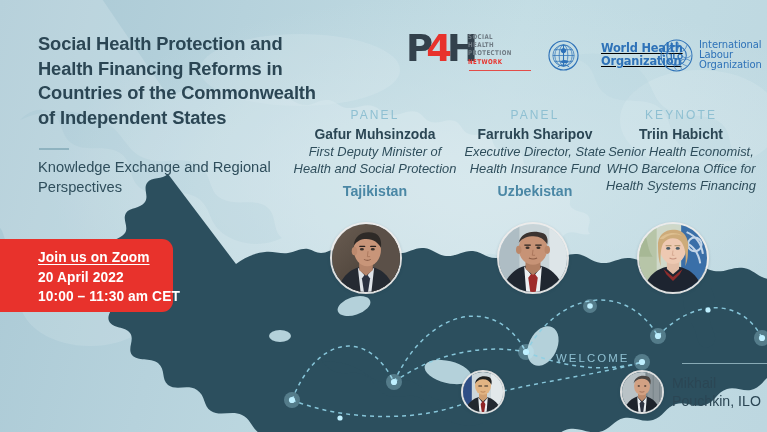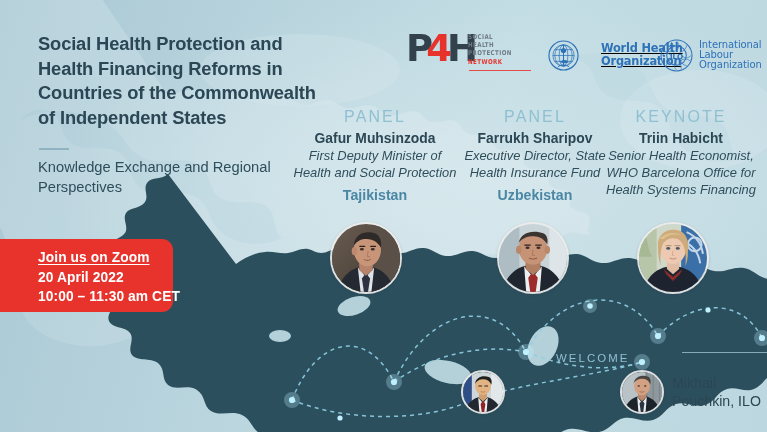--- a/index.html
+++ b/index.html
@@ -164,21 +164,21 @@
     font-size: 10px;
     line-height: 10.2px;
     color: #2e72b8;
     letter-spacing: -.1px;
   }
 
   
   .speaker { position: absolute; text-align: center; }
   .sp-kicker {
     font-family: "Liberation Sans", sans-serif;
-    font-size: 16px;
+    font-size: 12px;
     letter-spacing: 2.1px;
     color: #8fc0d2;
     margin-bottom: 4px;
   }
   .sp-name {
     font-family: "Liberation Sans Narrow", "Liberation Sans", sans-serif;
     font-weight: bold;
     font-size: 14.3px;
     line-height: 17px;
     color: #2b4654;
@@ -208,21 +208,21 @@
     position: absolute;
     border-radius: 50%;
     overflow: hidden;
     box-sizing: border-box;
     border: 2.5px solid rgba(238,236,234,.92);
     box-shadow: 0 1px 3px rgba(30,60,75,.22);
   }
   .portrait svg { display: block; width: 100%; height: 100%; }
 
   
-  .welcome-row { position: absolute; left: 556px; top: 352px; display: flex; align-items: flex-start; width: 211px; gap: 40px; }
+  .welcome-row { position: absolute; left: 556px; top: 352px; display: flex; align-items: flex-end; width: 211px; gap: 40px; }
   .welcome-label {
     font-family: "Liberation Sans", sans-serif;
     font-size: 11.4px;
     letter-spacing: 2.1px;
     color: #8fc0d2;
     white-space: nowrap;
   }
   .welcome-line { flex: 1; height: 1px; background: #a7c8d3; margin-left: 12px; opacity: .75; }
 
   .host { position: absolute; }

